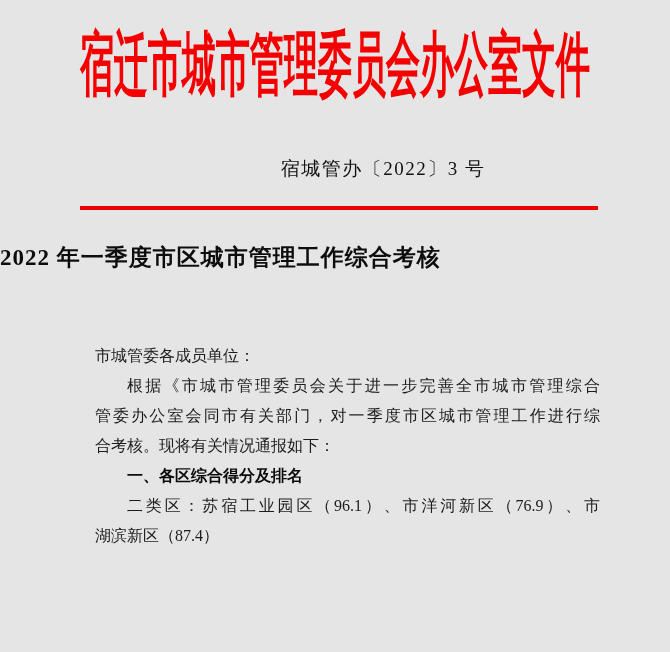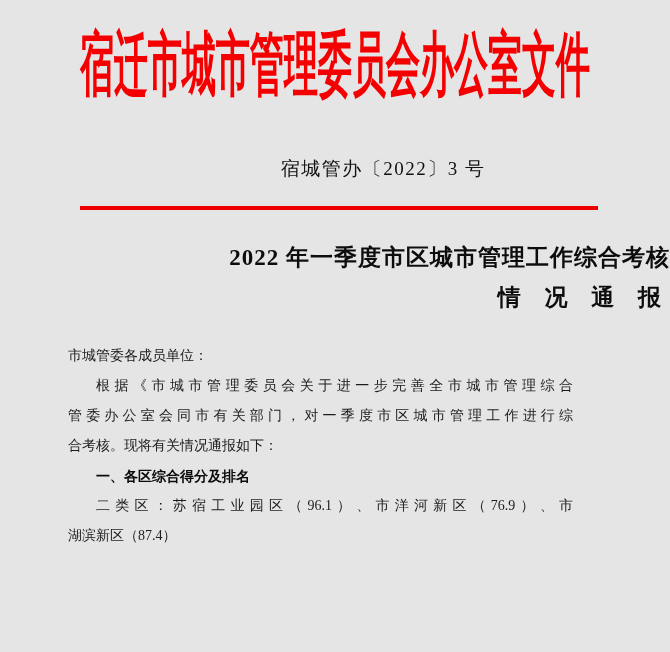--- a/index.html
+++ b/index.html
@@ -45,35 +45,35 @@
     left: 80px;
     width: 518px;
     height: 4px;
   }
   .doc-title {
     position: absolute;
     top: 238px;
     left: 0;
     width: 100%;
     margin: 0;
-    text-align: right;
+    text-align: left;
     font-size: 23px;
     font-weight: bold;
     line-height: 40px;
     color: #0d0d0d;
     font-family: "Liberation Serif", "DejaVu Serif", serif;
   }
   .doc-title .t1 { letter-spacing: 1px; }
   .doc-title .t2 { letter-spacing: 9px; }
   .doc-body {
     position: absolute;
     top: 341px;
-    left: 68px;
+    left: 95px;
     width: 505px;
-    font-size: 14px;
+    font-size: 16px;
     line-height: 30px;
     color: #1c1c1c;
   }
   .line { white-space: nowrap; }
   .line.indent { padding-left: 2em; }
   .line.justify {
     white-space: normal;
     text-align: justify;
     text-align-last: justify;
   }
@@ -89,21 +89,20 @@
 <div class="page">
 
   <div class="letterhead" style="color: rgb(244, 0, 0);">宿迁市城市管理委员会办公室文件</div>
 
   <div class="docnum">宿城管办〔2022〕3 号</div>
 
   <div class="redline" style="background: rgb(238, 0, 0);"></div>
 
   <h1 class="doc-title">
     <div class="t1">2022 年一季度市区城市管理工作综合考核</div>
-    <div class="t2">情 况 通 报</div>
   </h1>
 
   <div class="doc-body">
       <div class="line">市城管委各成员单位：</div>
       <div class="line indent justify">根据《市城市管理委员会关于进一步完善全市城市管理综合</div>
       <div class="line justify">管委办公室会同市有关部门，对一季度市区城市管理工作进行综</div>
       <div class="line">合考核。现将有关情况通报如下：</div>
       <div class="line indent heading">一、各区综合得分及排名</div>
       <div class="line indent justify">二类区：苏宿工业园区（96.1）、市洋河新区（76.9）、市</div>
       <div class="line">湖滨新区（87.4）</div>

